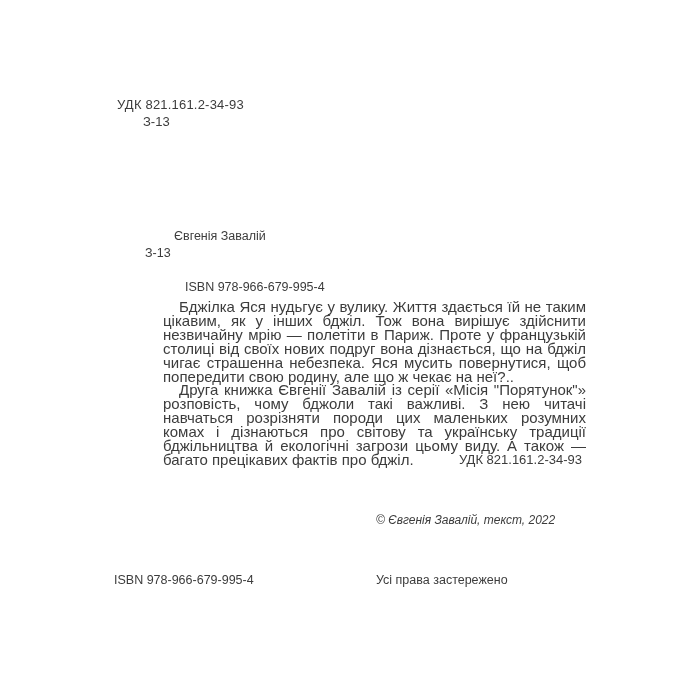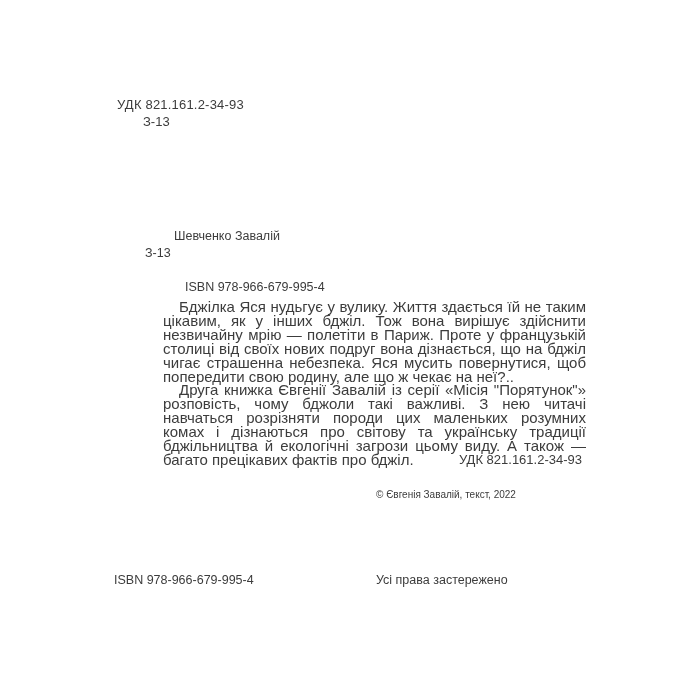--- a/index.html
+++ b/index.html
@@ -77,23 +77,24 @@
   .udk-bottom {
     right: 118px;
     top: 452px;
     font-size: 13px;
     white-space: nowrap;
   }
 
   
   .copyright-list {
     left: 376px;
-    top: 488px;
-    font-size: 10px;
+    top: 513px;
+    font-size: 12px;
     line-height: 14.8px;
+    font-style: italic;
   }
   .copyright-list div { white-space: nowrap; }
   .isbn-bottom {
     left: 114px;
     top: 573px;
     font-size: 12.5px;
     white-space: nowrap;
   }
   .rights-notice {
     left: 376px;
@@ -103,21 +104,21 @@
   }
 </style>
 </head>
 <body>
 
 <div class="page">
 
   <div class="abs udk-top">УДК 821.161.2-34-93</div>
   <div class="abs author-sign-top">З-13</div>
 
-  <div class="abs author-line">Шевченко Завалій</div>
+  <div class="abs author-line">Євгенія Завалій</div>
   <div class="abs card-code">З-13</div>
   <div class="abs card-isbn">ISBN 978-966-679-995-4</div>
 
   <div class="abs annotation">
     <p>Бджілка Яся нудьгує у вулику. Життя здається їй не таким цікавим, як у інших бджіл. Тож вона вирішує здійснити незвичайну мрію — полетіти в Париж. Проте у французькій столиці від своїх нових подруг вона дізнається, що на бджіл чигає страшенна небезпека. Яся мусить повернутися, щоб попередити свою родину, але що ж чекає на неї?..</p>
     <p>Друга книжка Євгенії Завалій із серії «Місія "Порятунок"» розповість, чому бджоли такі важливі. З нею читачі навчаться розрізняти породи цих маленьких розумних комах і дізнаються про світову та українську традиції бджільництва й екологічні загрози цьому виду. А також — багато прецікавих фактів про бджіл.</p>
   </div>
   <div class="abs udk-bottom">УДК 821.161.2-34-93</div>
 
   <div class="abs copyright-list">

